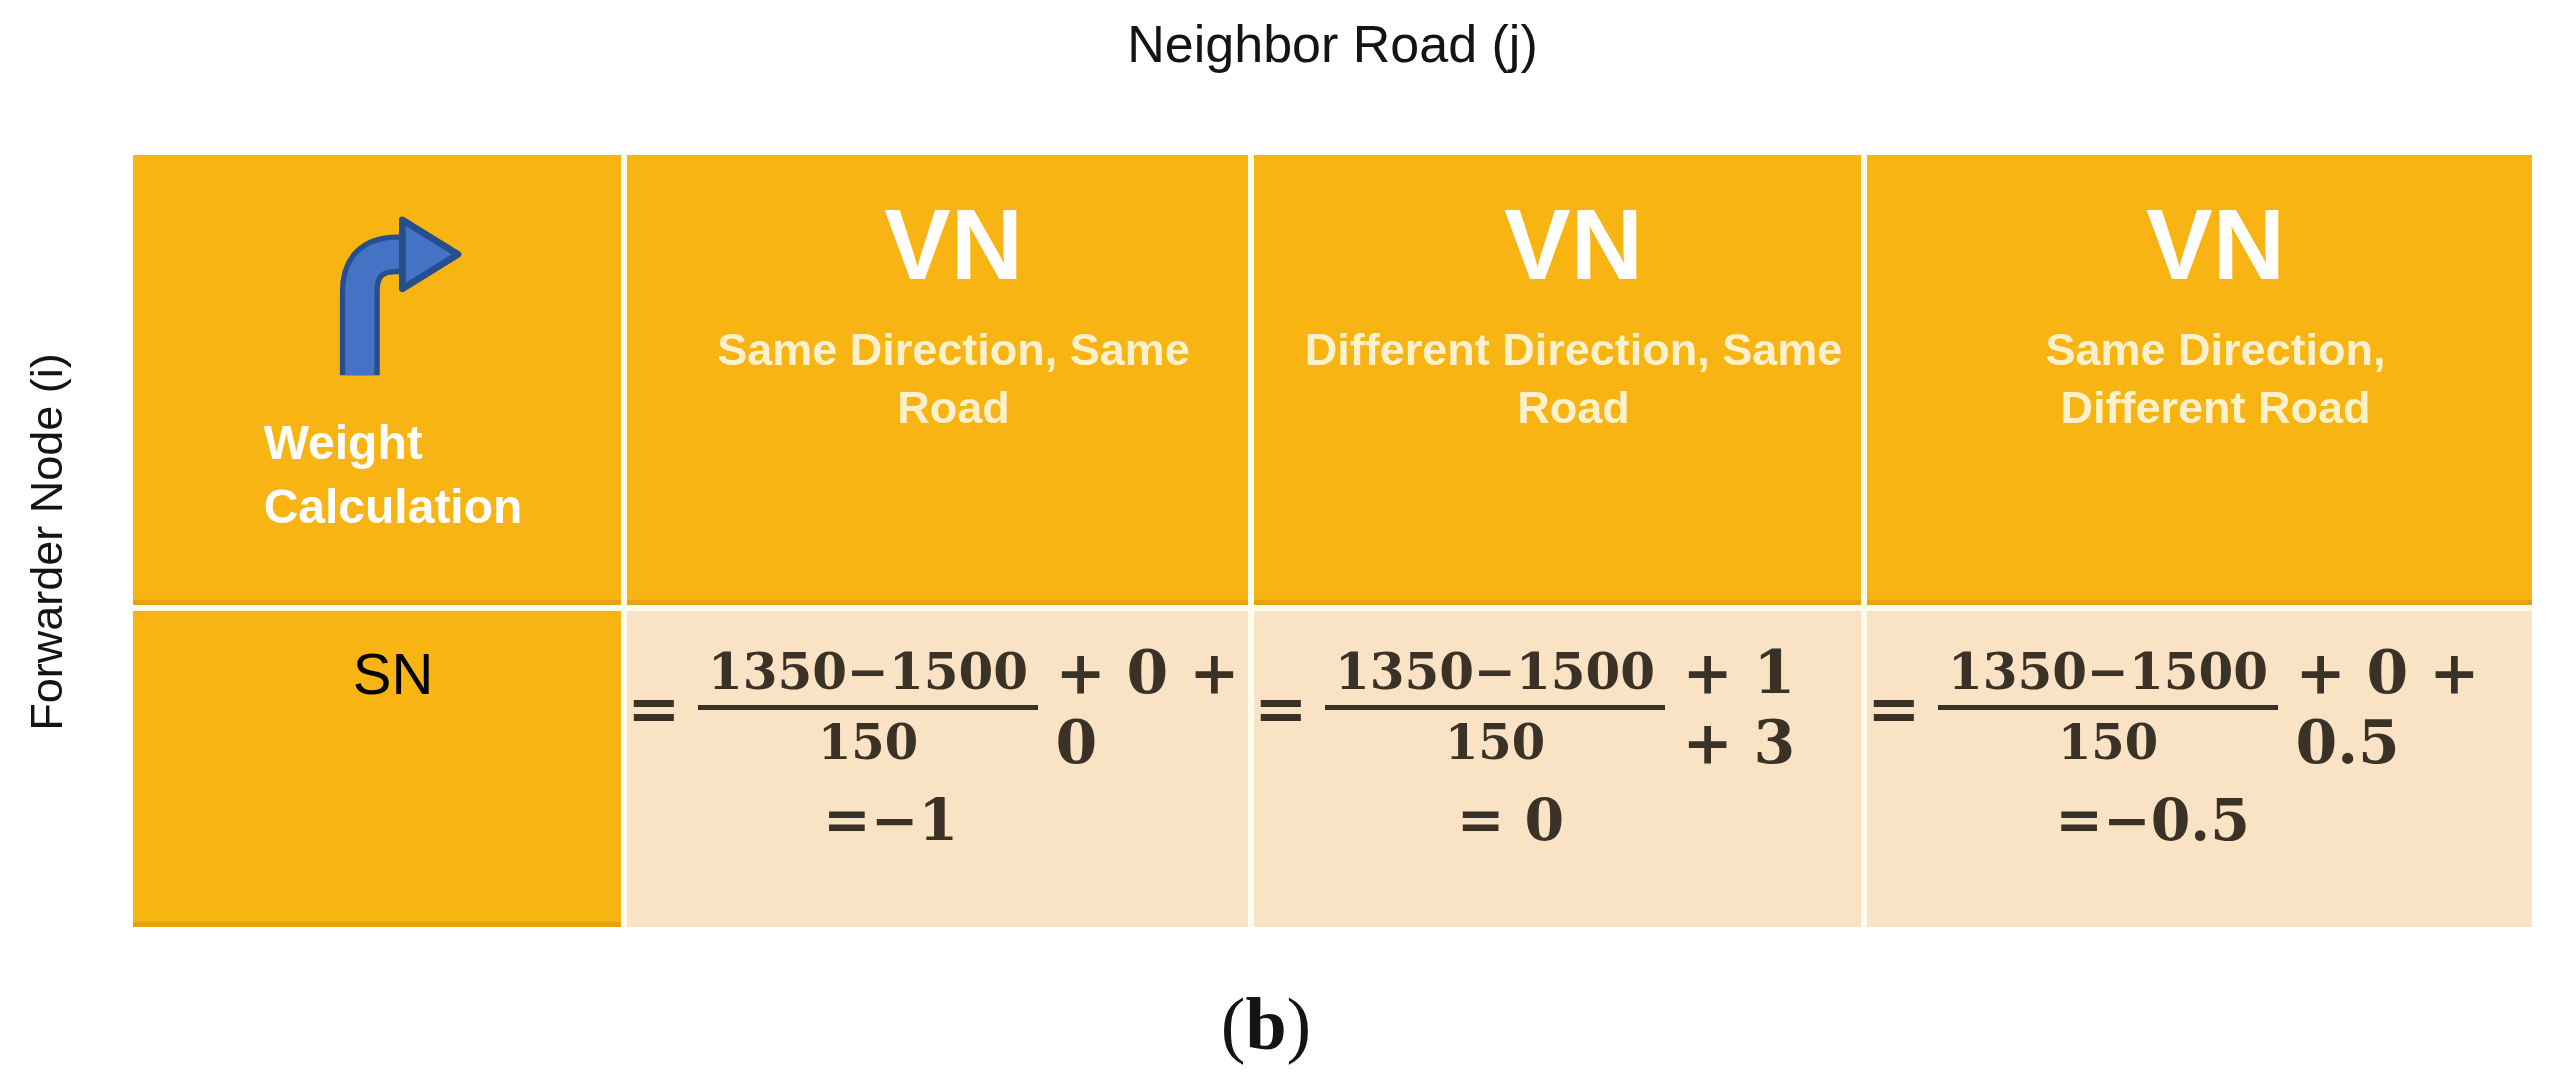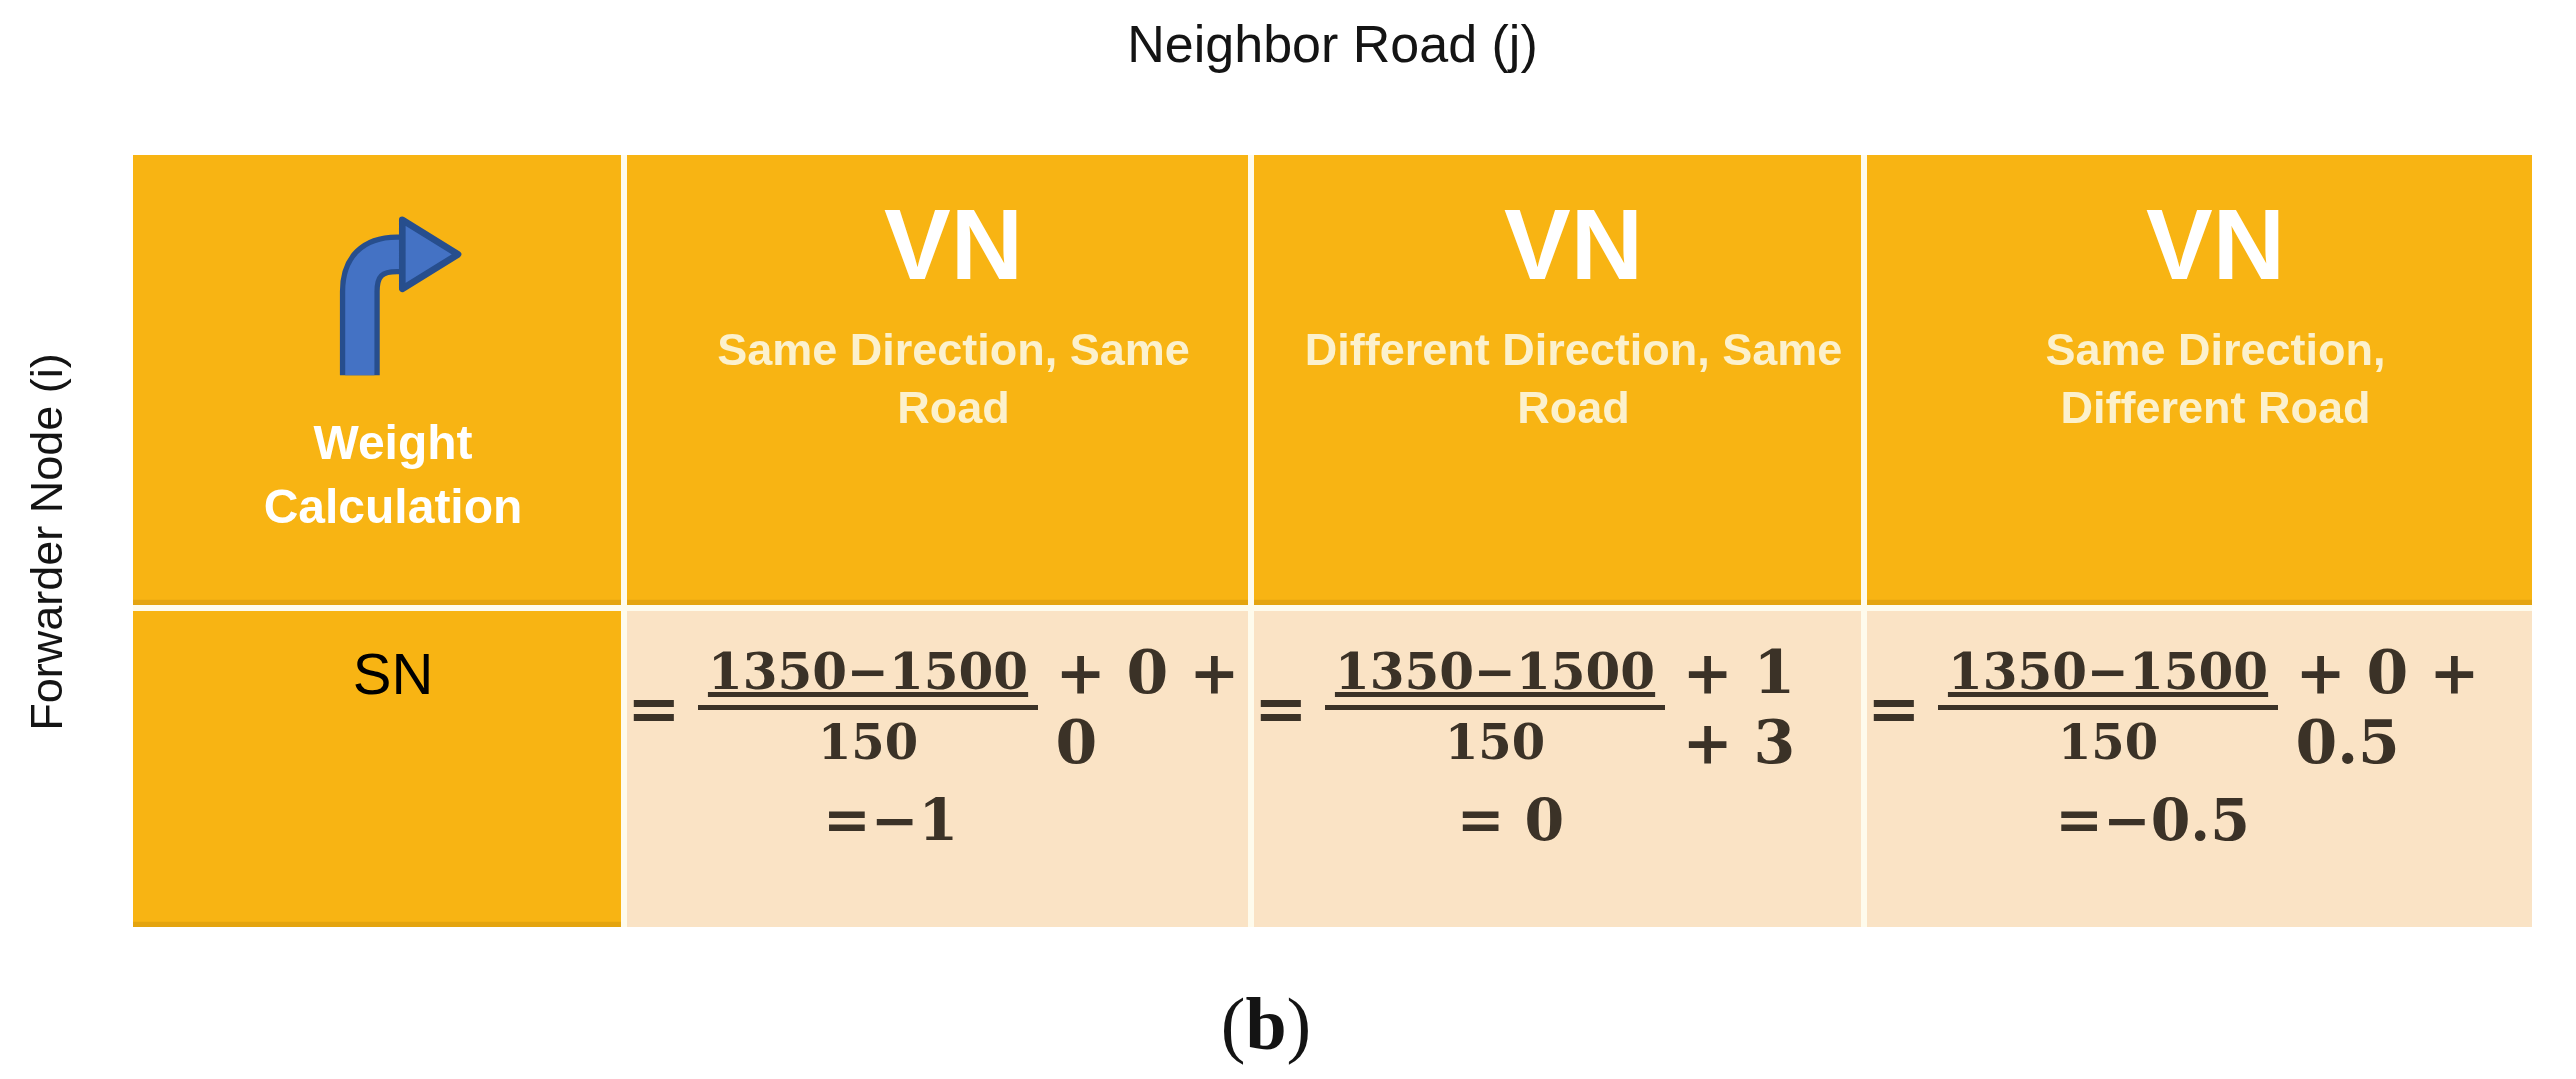--- a/index.html
+++ b/index.html
@@ -44,21 +44,20 @@
   .cell.orange{
     background:var(--orange);
     box-shadow:inset 0 -5.2px 0 rgba(140,95,0,0.18);
     padding-left:32px;
   }
   .cell.peach{background:var(--peach);}
   .corner-cell{justify-content:flex-start;padding-top:41px;}
   .corner-label{
     margin-top:15.5px;
     color:#ffffff;font-weight:700;font-size:48px;line-height:1.35;
-    text-align:center;
   }
   .head-cell{justify-content:flex-start;padding-top:22.4px;}
   .vn-code{
     color:#ffffff;font-weight:700;font-size:100px;line-height:1.35;
   }
   .vn-subtitle{
     margin-top:8.6px;
     color:var(--header-subtitle);
     font-weight:700;font-size:45px;line-height:1.3;
     text-align:center;
@@ -76,21 +75,20 @@
   }
   .formula-line{
     display:flex;align-items:center;justify-content:center;gap:17px;
   }
   .eq-sign{font-size:64px;}
   .fraction{display:inline-block;text-align:center;}
   .numerator{
     display:block;font-size:50px;line-height:1.15;
     padding:0 10.3px 5.2px 10.3px;
     border-bottom:5.2px solid var(--formula-ink);
-    text-decoration:underline;
   }
   .denominator{display:block;font-size:48px;line-height:1.2;padding-top:3.4px;}
   .tail{font-size:60px;}
   .result-line{
     margin-top:8.6px;
     font-size:57px;
     transform:translateX(-47px);
     text-align:center;
   }
   .caption{

